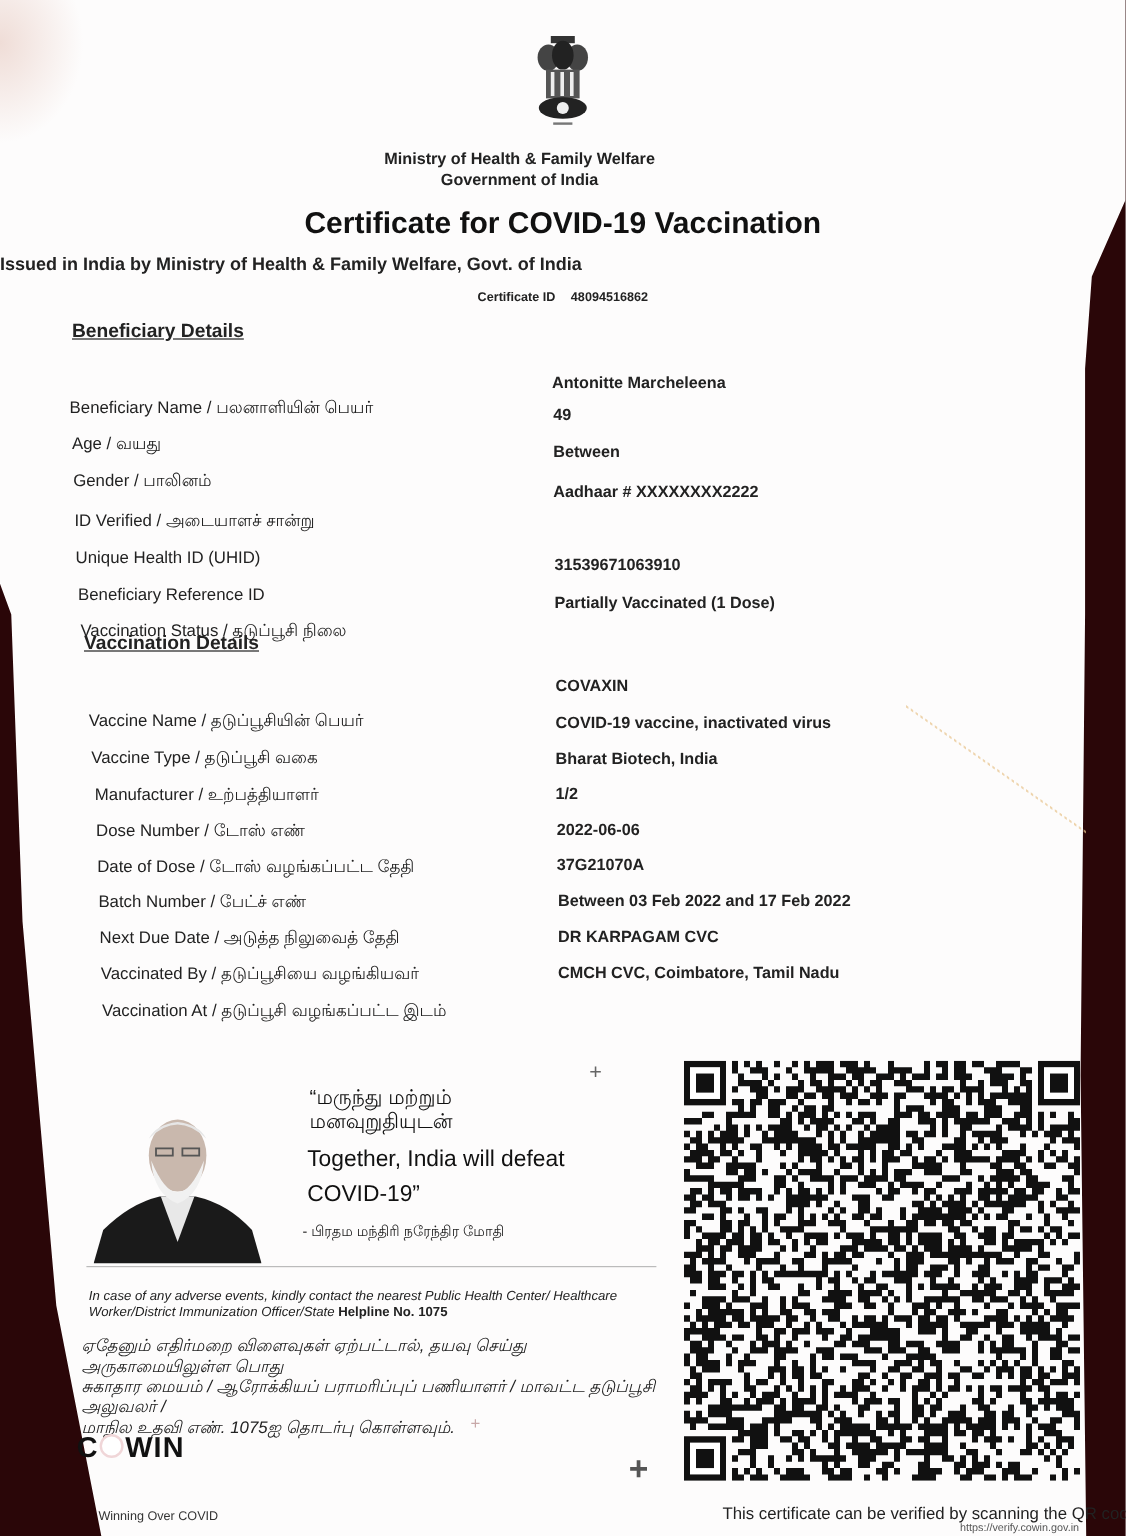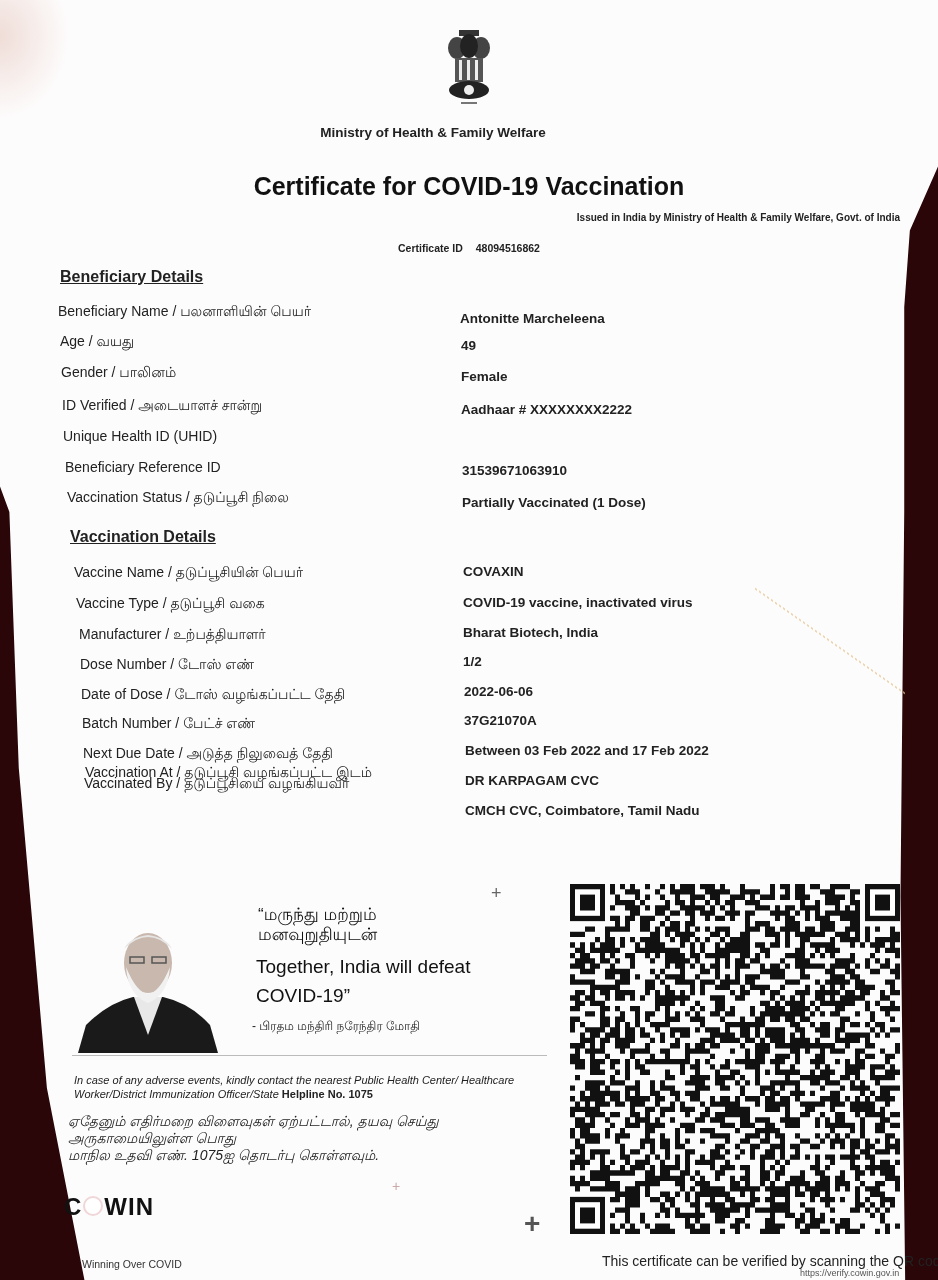--- a/index.html
+++ b/index.html
@@ -21,25 +21,25 @@
   .stain-right {
     position: absolute; left: 755px; top: 640px; width: 150px; height: 150px;
     border-top: 2px dotted #e8c48c; transform: skewY(35deg); opacity: 0.7;
   }
   .abs { position: absolute; }
   .emblem {
     left: 445px; top: 28px; width: 48px; height: 80px;
   }
   .header-ministry { left: 0; width: 866px; top: 124px; text-align: center; font-size: 13.5px; font-weight: bold; color: #222; line-height: 17px; }
   .title { left: 0; width: 938px; top: 172px; text-align: center; font-size: 25px; font-weight: bold; color: #111; }
-  .subtitle { left: 0; width: 900px; top: 212px; text-align: right; font-size: 10px; font-weight: bold; color: #222; }
+  .subtitle { left: 0; width: 900px; top: 212px; text-align: left; font-size: 15px; font-weight: bold; color: #222; }
   .cert-id { left: 0; width: 938px; top: 242px; text-align: center; font-size: 10.5px; font-weight: bold; color: #222; }
   .cert-id .val { margin-left: 10px; }
   .section-h { font-size: 16px; font-weight: bold; text-decoration: underline; color: #222; }
-  .lbl { font-size: 14px; color: #222; white-space: nowrap; }
+  .lbl { font-size: 14px; color: #222; white-space: nowrap; margin-top: 28px; }
   .val { font-size: 13.5px; font-weight: bold; color: #222; white-space: nowrap; }
   .quote-ta { left: 258px; top: 905px; font-size: 17px; color: #111; line-height: 20px; }
   .quote-en { left: 256px; top: 952px; font-size: 19px; color: #111; line-height: 29px; }
   .quote-by { left: 252px; top: 1019px; font-size: 12px; color: #222; }
   .photo { left: 78px; top: 925px; width: 140px; height: 128px; }
   .divider { left: 72px; top: 1055px; width: 475px; height: 1px; background: #bbb; }
   .advisory-en { left: 74px; top: 1073px; width: 470px; font-size: 11px; color: #222; line-height: 14px; font-style: italic; }
   .advisory-en b { font-style: normal; }
   .advisory-ta { left: 68px; top: 1113px; width: 480px; font-size: 14px; color: #222; line-height: 17px; font-style: italic; }
   .cowin { left: 64px; top: 1193px; font-size: 24px; font-weight: bold; color: #111; letter-spacing: 1px; }
@@ -68,38 +68,39 @@
     <rect x="22" y="32" width="3" height="20" fill="#eee"></rect>
     <rect x="30" y="32" width="3" height="20" fill="#eee"></rect>
     <ellipse cx="24" cy="62" rx="20" ry="9" fill="#222"></ellipse>
     <circle cx="24" cy="62" r="5" fill="#eee"></circle>
     <rect x="16" y="74" width="16" height="2" fill="#777"></rect>
   </svg>
 </div>
 
 <div class="abs header-ministry">
   <div>Ministry of Health &amp; Family Welfare</div>
+  <div>Government of India</div>
 </div>
 <div class="abs title">Certificate for COVID-19 Vaccination</div>
 <div class="abs subtitle">Issued in India by Ministry of Health &amp; Family Welfare, Govt. of India</div>
 <div class="abs cert-id">
   <span>Certificate ID</span>
   <span class="val" style="font-size:10.5px">48094516862</span>
 </div>
 
 <div class="abs section-h" style="left:60px; top:268px;">Beneficiary Details</div>
 
 <div class="abs lbl" style="left:58px; top:303px;">Beneficiary Name / பலனாளியின் பெயர்</div>
 <div class="abs val" style="left:460px; top:311px;">Antonitte Marcheleena</div>
 
 <div class="abs lbl" style="left:60px; top:333px;">Age / வயது</div>
 <div class="abs val" style="left:461px; top:338px;">49</div>
 
 <div class="abs lbl" style="left:61px; top:364px;">Gender / பாலினம்</div>
-<div class="abs val" style="left:461px; top:369px;">Female</div>
+<div class="abs val" style="left:461px; top:369px;">Between</div>
 
 <div class="abs lbl" style="left:62px; top:397px;">ID Verified / அடையாளச் சான்று</div>
 <div class="abs val" style="left:461px; top:402px;">Aadhaar # XXXXXXXX2222</div>
 
 <div class="abs lbl" style="left:63px; top:428px;">Unique Health ID (UHID)</div>
 <div class="abs val" style="left:461px; top:432px;"></div>
 
 <div class="abs lbl" style="left:65px; top:459px;">Beneficiary Reference ID</div>
 <div class="abs val" style="left:462px; top:463px;">31539671063910</div>
 
@@ -125,21 +126,21 @@
 
 <div class="abs lbl" style="left:82px; top:715px;">Batch Number / பேட்ச் எண்</div>
 <div class="abs val" style="left:464px; top:713px;">37G21070A</div>
 
 <div class="abs lbl" style="left:83px; top:745px;">Next Due Date / அடுத்த நிலுவைத் தேதி</div>
 <div class="abs val" style="left:465px; top:743px;">Between 03 Feb 2022 and 17 Feb 2022</div>
 
 <div class="abs lbl" style="left:84px; top:775px;">Vaccinated By / தடுப்பூசியை வழங்கியவர்</div>
 <div class="abs val" style="left:465px; top:773px;">DR KARPAGAM CVC</div>
 
-<div class="abs lbl" style="left:85px; top:764px;">Vaccination At / தடுப்பூசி வழங்கப்பட்ட இடம்</div>
+<div class="abs lbl" style="left:85px; top:806px;">Vaccination At / தடுப்பூசி வழங்கப்பட்ட இடம்</div>
 <div class="abs val" style="left:465px; top:803px;">CMCH CVC, Coimbatore, Tamil Nadu</div>
 
 <div class="abs plus" style="left:491px; top:883px;">+</div>
 
 <div class="abs photo">
   <svg width="140" height="128" viewBox="0 0 140 128">
     <path d="M0,128 L8,100 Q30,78 55,72 L85,72 Q112,78 132,100 L140,128 Z" fill="#1a1a1a"></path>
     <path d="M56,72 L70,110 L84,72 Z" fill="#e8e8e8"></path>
     <ellipse cx="70" cy="38" rx="24" ry="30" fill="#c9b8ad"></ellipse>
     <path d="M48,42 Q70,95 92,42 Q90,70 70,78 Q50,70 48,42 Z" fill="#f1f1f1"></path>
@@ -160,20 +161,21 @@
 <div class="abs quote-by">- பிரதம மந்திரி நரேந்திர மோதி</div>
 
 <div class="abs divider"></div>
 
 <div class="abs advisory-en">
   <span>In case of any adverse events, kindly contact the nearest Public Health Center/ Healthcare Worker/District Immunization Officer/State</span>
   <b>Helpline No. 1075</b>
 </div>
 <div class="abs advisory-ta">
   <div>ஏதேனும் எதிர்மறை விளைவுகள் ஏற்பட்டால், தயவு செய்து அருகாமையிலுள்ள பொது</div>
+  <div>சுகாதார மையம் / ஆரோக்கியப் பராமரிப்புப் பணியாளர் / மாவட்ட தடுப்பூசி அலுவலர் /</div>
   <div>மாநில உதவி எண். 1075ஐ தொடர்பு கொள்ளவும்.</div>
 </div>
 
 <div class="abs cowin">
   <span>C</span><span class="o"></span><span>WIN</span>
 </div>
 <div class="abs cowin-tag">Winning Over COVID</div>
 
 <div class="abs plus" style="left:392px; top:1178px; color:#c8a8a8; font-size:14px;">+</div>
 <div class="abs plus" style="left:524px; top:1208px; font-size:28px; font-weight:bold; color:#555;">+</div>

